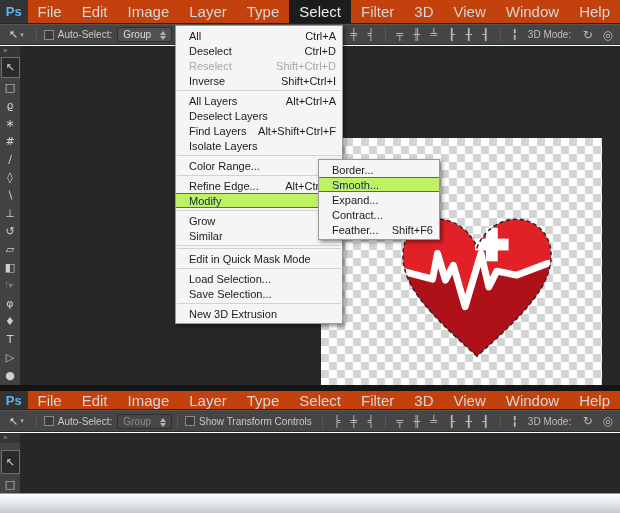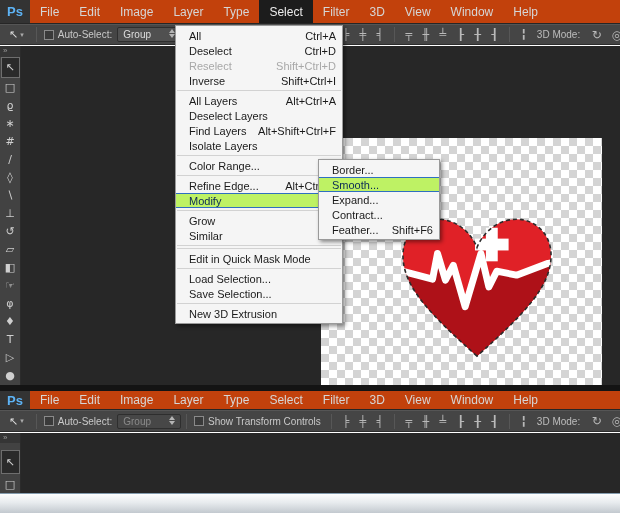--- a/index.html
+++ b/index.html
@@ -13,39 +13,39 @@
   #win-gap{position:absolute;top:385px;left:0;width:620px;height:6px;background:#141414;}
   #win-bottom{top:391px;height:102px;}
 
   
   .menubar{position:absolute;top:0;left:0;right:0;height:24px;background:#c2410c;
     display:flex;align-items:stretch;border-bottom:1px solid #262626;}
   #win-bottom .menubar{height:19px;}
   .logo{width:30px;display:flex;align-items:center;justify-content:center;
     color:#5db3f5;font-weight:bold;font-size:13px;background:#333;}
   .menus{display:flex;align-items:stretch;}
-  .menu-item{color:#d6d6d6;font-size:12px;display:flex;align-items:center;
+  .menu-item{color:#d6d6d6;font-size:15px;display:flex;align-items:center;
     padding:0 10px;cursor:default;}
   .menu-item.active{background:#1c1c1c;color:#ececec;}
 
   
   .optionsbar{position:absolute;left:0;right:0;height:21px;background:#454545;
     border-top:1px solid #555;border-bottom:1px solid #2c2c2c;
     display:flex;align-items:center;white-space:nowrap;overflow:hidden;
     color:#c9c9c9;font-size:10px;padding-left:4px;}
   #win-top .optionsbar{top:24px;}
   #win-bottom .optionsbar{top:19px;height:22px;}
   .ob-tool{display:flex;align-items:center;gap:2px;color:#dedede;font-size:11px;
     padding:0 5px;margin-right:2px;}
   .ob-caret{font-size:7px;color:#aaa;}
   .ob-sep{width:1px;height:15px;background:#333;border-right:1px solid #575757;margin:0 5px;}
   .checkbox{width:10px;height:10px;background:#3a3a3a;border:1px solid #8a8a8a;
     margin:0 4px 0 2px;flex:0 0 auto;}
   .ob-label{margin-right:5px;}
-  .ob-select{display:flex;align-items:flex-start;gap:18px;background:#505050;
+  .ob-select{display:flex;align-items:flex-end;gap:9px;background:#505050;
     border:1px solid #2e2e2e;border-radius:2px;padding:1px 5px;color:#ddd;}
   .ob-select.disabled{color:#8a8a8a;background:#474747;}
   .spin{display:inline-flex;flex-direction:column;gap:1px;}
   .spin i{display:block;width:0;height:0;border-left:3px solid transparent;
     border-right:3px solid transparent;}
   .spin .up{border-bottom:4px solid #b5b5b5;}
   .spin .dn{border-top:4px solid #b5b5b5;}
   .icon-group{display:flex;align-items:center;gap:3px;margin:0 2px;}
   .opticon{color:#b9b9b9;font-size:11px;font-family:"DejaVu Sans",sans-serif;
     width:14px;text-align:center;}

